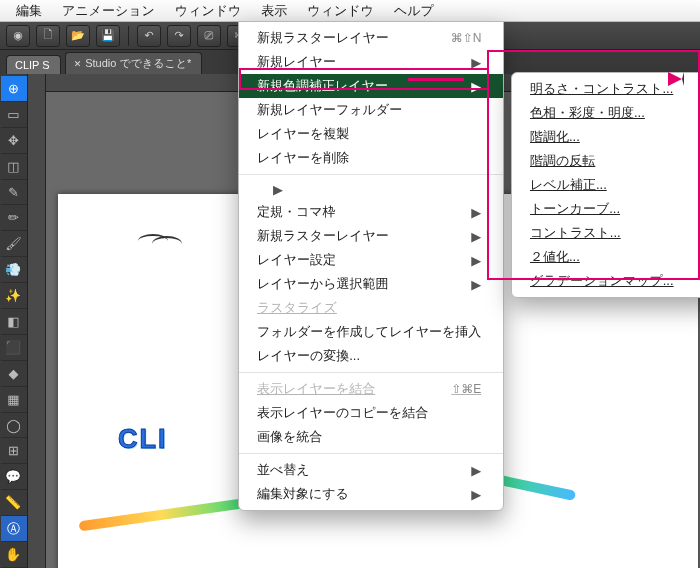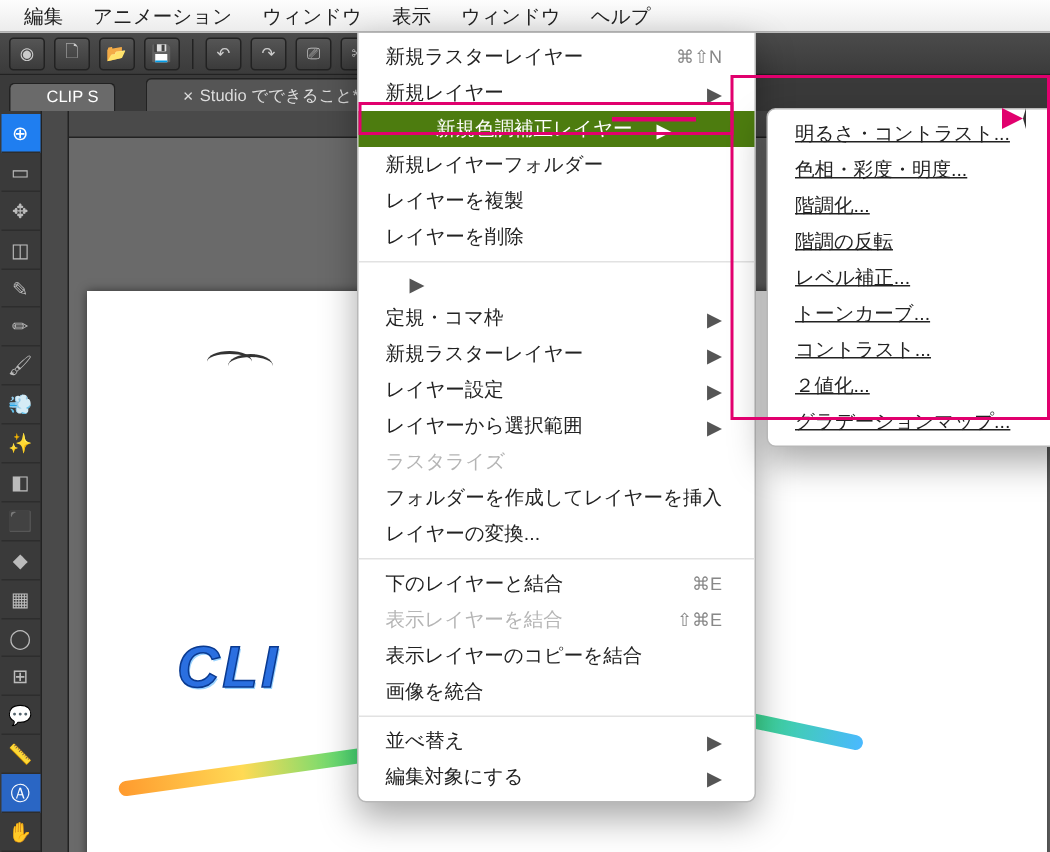--- a/index.html
+++ b/index.html
@@ -68,23 +68,23 @@
     height:24px;
     background:#3a3a3a;
     display:flex;
     align-items:flex-end;
     padding-left:6px;
   }
   .tab {
     background:#555;
     color:#ddd;
     font-size:11px;
-    padding:3px 10px 3px 24px;
+    padding:3px 10px 3px 8px;
     border-radius:4px 4px 0 0;
-    margin-right:20px;
+    margin-right:4px;
     display:flex;align-items:center;gap:4px;
     border:1px solid #222;border-bottom:none;
   }
   .tab.active{background:#6a6a6a;color:#fff;}
   
   .workspace{
     position:relative;
     height: calc(568px - 22px - 28px - 24px);
     display:flex;
   }
@@ -120,25 +120,24 @@
     position:absolute;
     left:30px; top:120px;
     width:640px;height:500px;
     background:#fff;
     box-shadow:0 0 6px rgba(0,0,0,.5);
   }
   
   .illus{position:absolute;inset:0;}
   .clip-text{
     position:absolute;left:60px;top:230px;
-    font-size:39px;font-weight:900;letter-spacing:2px;
+    font-size:27px;font-weight:900;letter-spacing:2px;
     color:#2a6fe0;
     -webkit-text-stroke:1px #0a3a90;
     text-shadow:1px 1px 0 #9bd4ff;
-    font-style:italic;
   }
   .arm{
     position:absolute;height:10px;border-radius:6px;
     background:linear-gradient(90deg,#ff9a2e,#ffda55,#3bdc7a,#4ab9ff);
   }
   .arm1{left:20px;top:310px;width:250px;transform:rotate(-8deg);}
   .arm2{left:260px;top:270px;width:260px;transform:rotate(12deg);}
   .head{
     position:absolute;left:260px;top:120px;width:90px;height:100px;
     border:2px solid #333;border-radius:50% 50% 46% 46%;
@@ -163,26 +162,26 @@
     min-width:250px;
   }
   .menu.main{left:238px;}
   .menu li{
     list-style:none;
     padding:3px 22px 3px 18px;
     display:flex;align-items:center;justify-content:space-between;
     white-space:nowrap;
     cursor:default;
   }
-  .menu li.disabled{color:#b5b5b5;}
+  .menu li.disabled{color:#b5b5b5;text-decoration:underline;}
   .menu li.sep{height:1px;padding:0;margin:4px 0;background:#e2e2e2;}
   .menu li .sc{color:#888;font-size:12px;margin-left:18px;}
   .menu li .arrow{margin-left:16px;color:#555;}
   .menu li.sel{
-    background:#4d7c0f;color:#fff;justify-content:center;
+    background:#14532d;color:#fff;
   }
   .menu li.sel .arrow{color:#fff;}
   .menu.sub{
     left:511px; 
     top:72px;
     min-width:210px;
     border-radius:6px;
     text-decoration:underline;
   }
   
@@ -322,24 +321,20 @@
   <li class="disabled">
       <span>ラスタライズ</span>
     </li>
   <li>
       <span>フォルダーを作成してレイヤーを挿入</span>
     </li>
   <li>
       <span>レイヤーの変換...</span>
     </li>
   <li class="sep"></li>
-  <li>
-      <span>下のレイヤーと結合</span>
-      <span class="sc">⌘E</span>
-    </li>
   <li class="disabled">
       <span>表示レイヤーを結合</span>
       <span class="sc">⇧⌘E</span>
     </li>
   <li>
       <span>表示レイヤーのコピーを結合</span>
     </li>
   <li>
       <span>画像を統合</span>
     </li>

